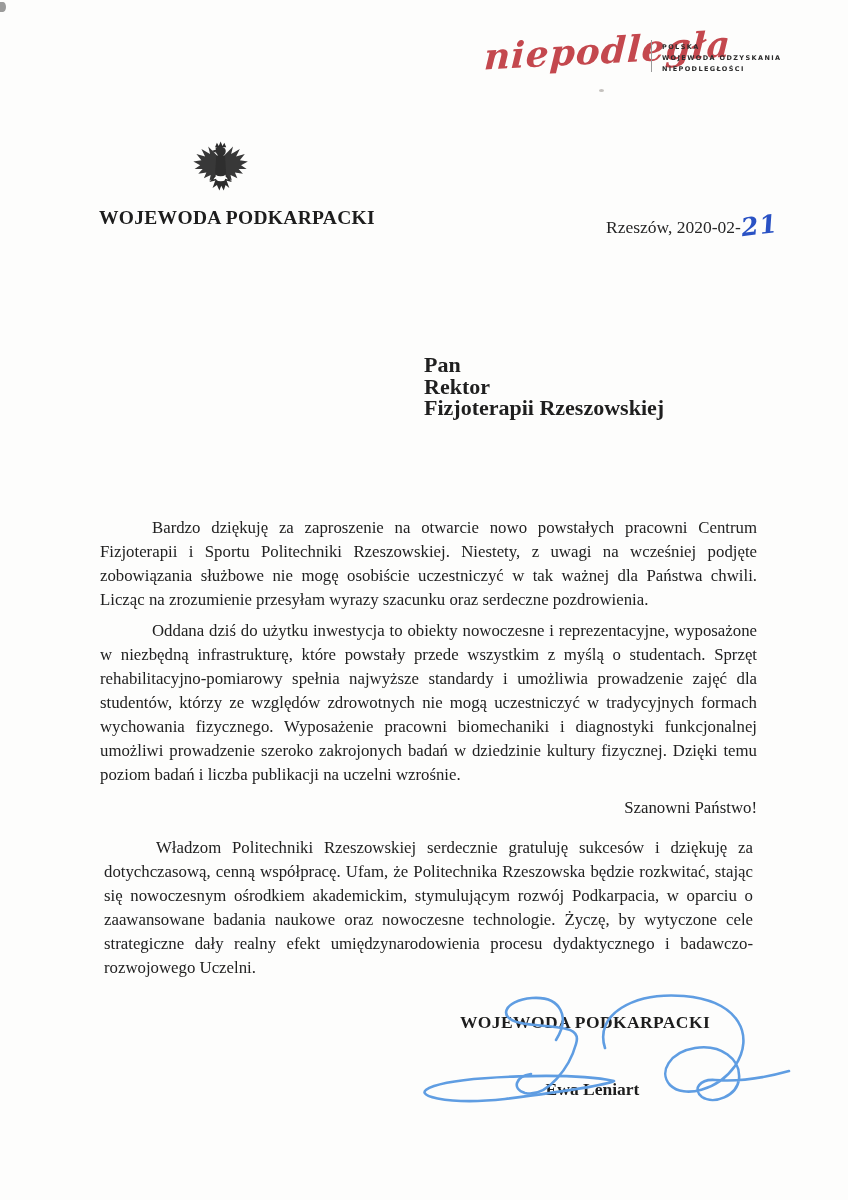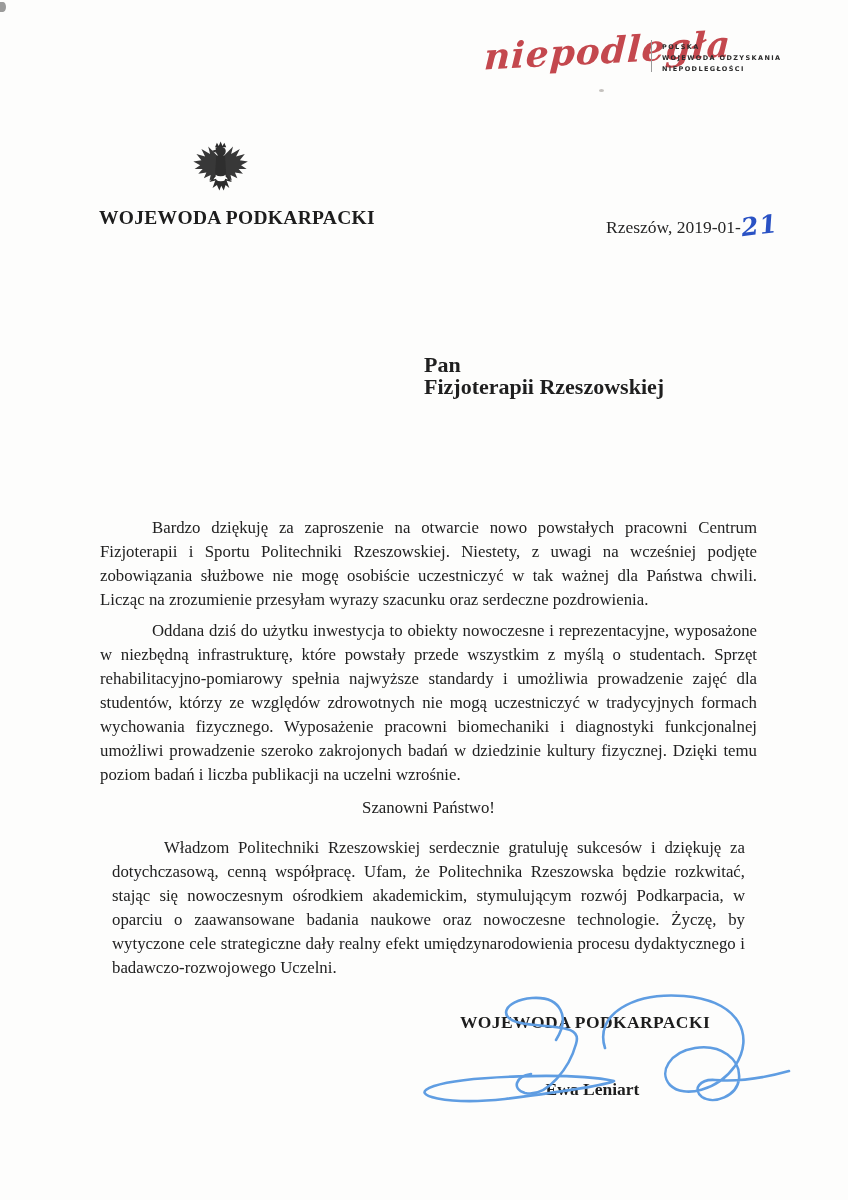--- a/index.html
+++ b/index.html
@@ -51,22 +51,22 @@
     position:absolute;left:424px;top:354px;
     font-size:22px;font-weight:bold;line-height:21.5px;color:#1f1f1f;
   }
   
   .body-text{
     position:absolute;left:100px;top:516px;width:657px;
     font-size:16.8px;line-height:24px;text-align:justify;color:#212121;
   }
   .body-text p{margin:0 0 7px 0;}
   .body-text p.indent{text-indent:52px;}
-  .body-text p.salutation{margin:9px 0 16px 0;text-align:center;}
-  .body-text p.last{margin:12px;font-family:Liberation Serif, serif;}
+  .body-text p.salutation{margin:9px 0 16px 0;text-align:right;}
+  .body-text p.last{margin:4px;font-family:Liberation Serif, serif;}
   
   .sig-title{
     position:absolute;left:420px;top:1012px;width:330px;
     text-align:center;font-size:17.5px;font-weight:bold;letter-spacing:.4px;color:#1d1d1d;
   }
   .sig-name{
     position:absolute;left:420px;top:1079px;width:345px;
     text-align:center;font-size:17.5px;font-weight:bold;color:#1d1d1d;
   }
   .sig-ink{position:absolute;left:408px;top:986px;width:400px;height:140px;z-index:5;pointer-events:none;}
@@ -100,24 +100,25 @@
     <path d="M56,24 L71,9 L68,21 L82,13 L76,25 L90,21 L82,31 L95,33 L84,39 L93,45 L80,45 L87,53 L74,51 L78,60 L67,55 L69,64 L59,57 Z" fill="#383838"></path>
 
     <path d="M44,24 Q51,20 58,24 L60,54 Q51,60 42,54 Z" fill="#2e2e2e"></path>
 
     <path d="M42,56 L36,64 L44,62 M60,56 L66,64 L58,62" stroke="#2e2e2e" stroke-width="2.5" fill="none"></path>
 
     <path d="M43,62 L38,76 L45,71 L49,80 L52,72 L56,80 L59,71 L65,76 L60,62 Q51,68 43,62 Z" fill="#2c2c2c"></path>
   </svg>
 
   <div class="sender-title">WOJEWODA PODKARPACKI</div>
-  <div class="date-line"><span>Rzeszów, 2019-01-</span><span class="date-hand" style="color: rgb(42, 82, 196);">21</span></div>
+  <div class="date-line"><span>Rzeszów, 2020-02-</span><span class="date-hand" style="color: rgb(42, 82, 196);">21</span></div>
 
   <div class="addressee">
     <div>Pan</div>
+    <div>Rektor</div>
     <div>Fizjoterapii Rzeszowskiej</div>
   </div>
 
   <div class="body-text">
     <p class="indent">Bardzo dziękuję za zaproszenie na otwarcie nowo powstałych pracowni Centrum Fizjoterapii i Sportu Politechniki Rzeszowskiej. Niestety, z uwagi na wcześniej podjęte zobowiązania służbowe nie mogę osobiście uczestniczyć w tak ważnej dla Państwa chwili. Licząc na zrozumienie przesyłam wyrazy szacunku oraz serdeczne pozdrowienia.</p>
     <p class="indent">Oddana dziś do użytku inwestycja to obiekty nowoczesne i reprezentacyjne, wyposażone w niezbędną infrastrukturę, które powstały przede wszystkim z myślą o studentach. Sprzęt rehabilitacyjno-pomiarowy spełnia najwyższe standardy i umożliwia prowadzenie zajęć dla studentów, którzy ze względów zdrowotnych nie mogą uczestniczyć w tradycyjnych formach wychowania fizycznego. Wyposażenie pracowni biomechaniki i diagnostyki funkcjonalnej umożliwi prowadzenie szeroko zakrojonych badań w dziedzinie kultury fizycznej. Dzięki temu poziom badań i liczba publikacji na uczelni wzrośnie.</p>
     <p class="salutation">Szanowni Państwo!</p>
     <p class="indent last">Władzom Politechniki Rzeszowskiej serdecznie gratuluję sukcesów i dziękuję za dotychczasową, cenną współpracę. Ufam, że Politechnika Rzeszowska będzie rozkwitać, stając się nowoczesnym ośrodkiem akademickim, stymulującym rozwój Podkarpacia, w oparciu o zaawansowane badania naukowe oraz nowoczesne technologie. Życzę, by wytyczone cele strategiczne dały realny efekt umiędzynarodowienia procesu dydaktycznego i badawczo-rozwojowego Uczelni.</p>
   </div>
 

